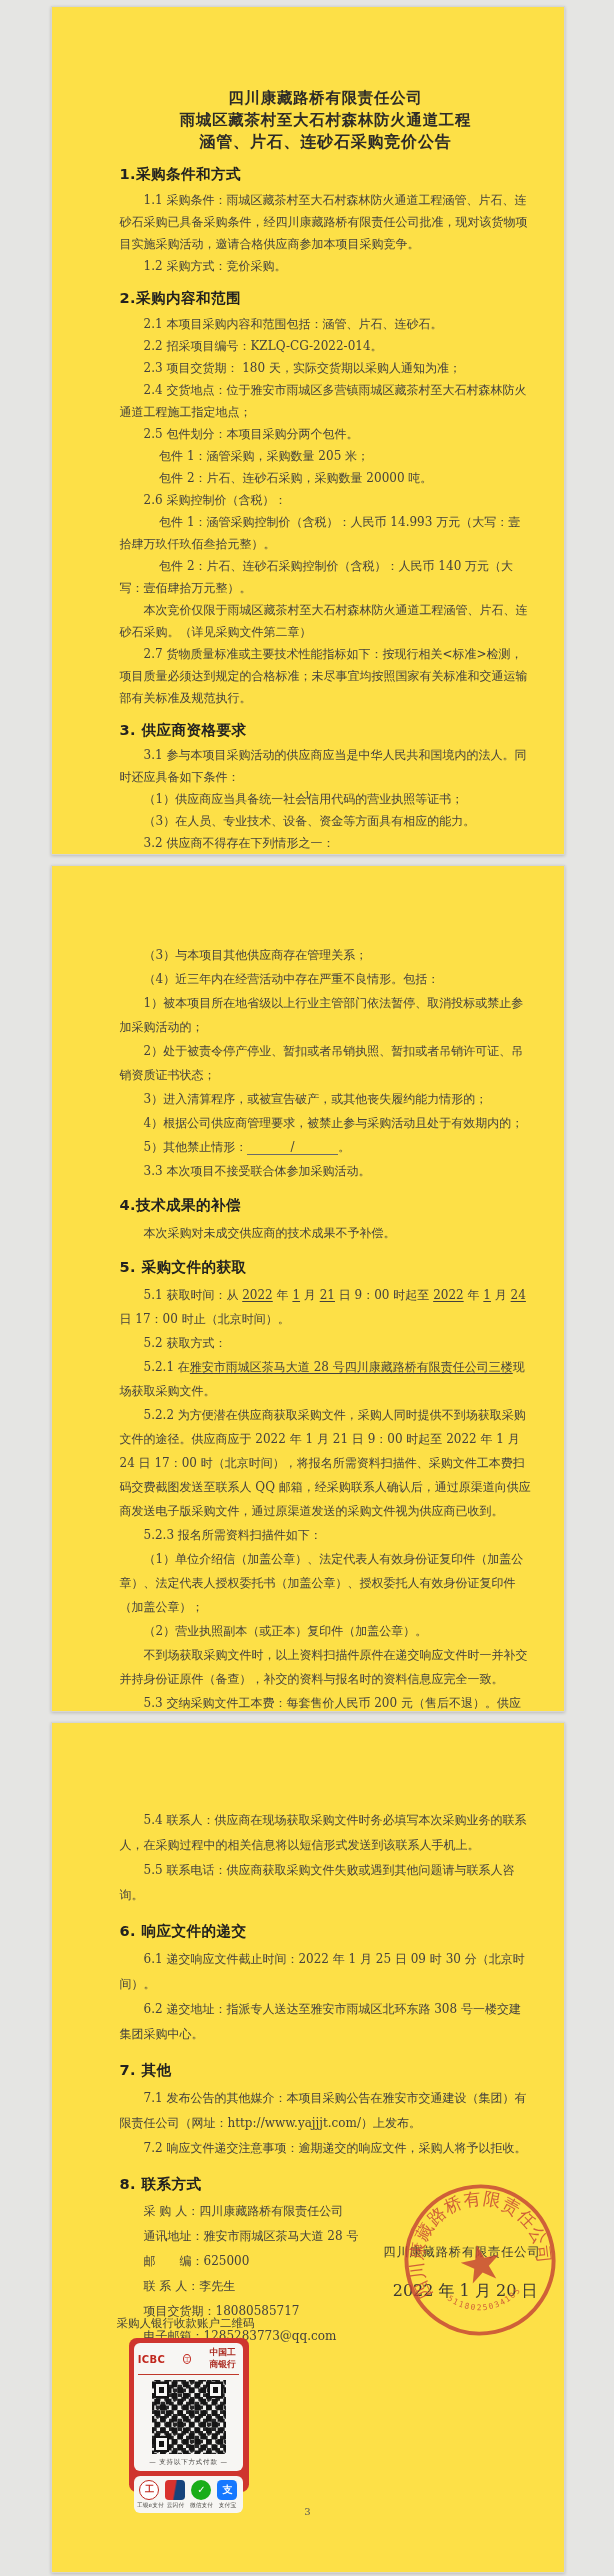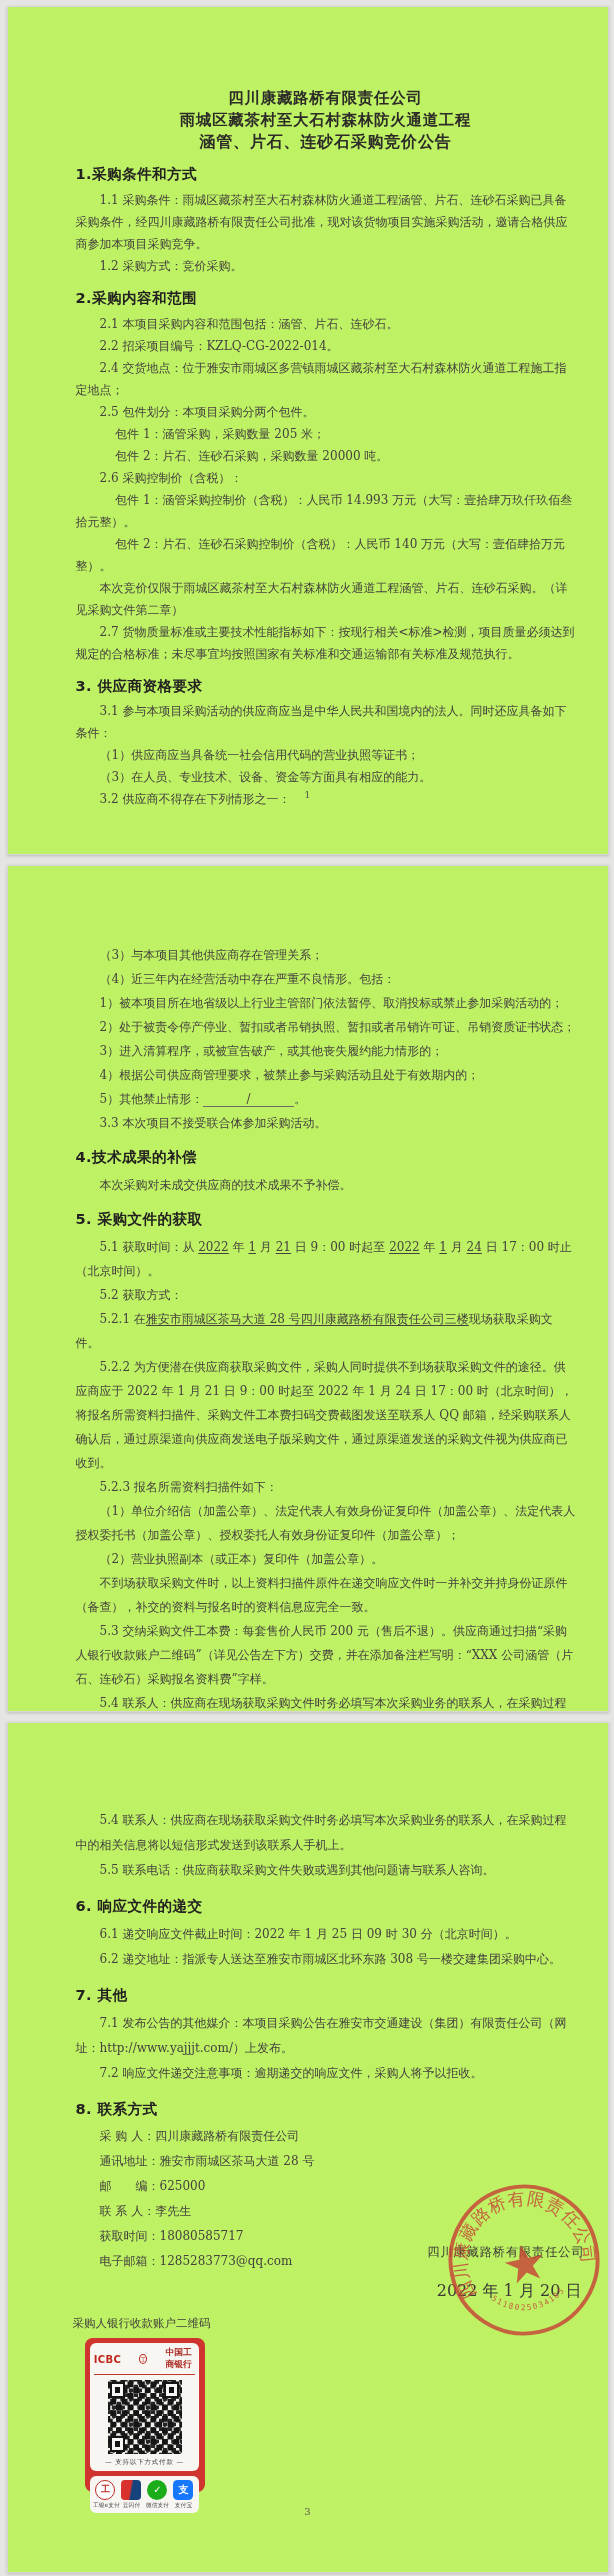--- a/index.html
+++ b/index.html
@@ -1,18 +1,18 @@
 <!DOCTYPE html>
 <html style="font-size:12.3px"><head>
 <meta charset="utf-8">
 <style>
   html, body { margin:0; padding:0; background:#e5e5e3; }
   body { width:615px; font-family:"DejaVu Serif","Liberation Serif",serif; }
   .page {
-    position:relative; width:602px; margin:0 auto 10px; background:#bef264;
+    position:relative; width:514px; margin:0 auto 10px; background:#fde047;
     border:0.8px solid #d6d6d3; box-sizing:border-box;
     box-shadow:0 0.8px 3.1px rgba(0,0,0,.18); overflow:hidden; color:#45423e;
   }
   .page1 { height:849px; margin-top:6.1px; }
   .page2 { height:847px; }
   .page3 { height:851px; }
   .content { margin:0 32px 0 68px; }
   .page1 .content { padding-top:80px; }
   .page2 .content { padding-top:77px; }
   .page3 .content { padding-top:85px; }
@@ -91,20 +91,21 @@
     <p class="t t2">雨城区藏茶村至大石村森林防火通道工程</p>
     <p class="t t3">涵管、片石、连砂石采购竞价公告</p>
 
     <p class="h">1.采购条件和方式</p>
     <p>1.1 采购条件：雨城区藏茶村至大石村森林防火通道工程涵管、片石、连砂石采购已具备采购条件，经四川康藏路桥有限责任公司批准，现对该货物项目实施采购活动，邀请合格供应商参加本项目采购竞争。</p>
     <p>1.2 采购方式：竞价采购。</p>
 
     <p class="h">2.采购内容和范围</p>
     <p>2.1 本项目采购内容和范围包括：涵管、片石、连砂石。</p>
     <p>2.2 招采项目编号：KZLQ-CG-2022-014。</p>
+    <p>2.3 项目交货期： 180 天，实际交货期以采购人通知为准；</p>
     <p>2.4 交货地点：位于雅安市雨城区多营镇雨城区藏茶村至大石村森林防火通道工程施工指定地点；</p>
     <p>2.5 包件划分：本项目采购分两个包件。</p>
     <p class="sub">包件 1：涵管采购，采购数量 205 米；</p>
     <p class="sub">包件 2：片石、连砂石采购，采购数量 20000 吨。</p>
     <p>2.6 采购控制价（含税）：</p>
     <p class="sub">包件 1：涵管采购控制价（含税）：人民币 14.993 万元（大写：壹拾肆万玖仟玖佰叁拾元整）。</p>
     <p class="sub">包件 2：片石、连砂石采购控制价（含税）：人民币 140 万元（大写：壹佰肆拾万元整）。</p>
     <p>本次竞价仅限于雨城区藏茶村至大石村森林防火通道工程涵管、片石、连砂石采购。（详见采购文件第二章）</p>
     <p>2.7 货物质量标准或主要技术性能指标如下：按现行相关&lt;标准&gt;检测，项目质量必须达到规定的合格标准；未尽事宜均按照国家有关标准和交通运输部有关标准及规范执行。</p>
 
@@ -157,21 +158,21 @@
 
     <p class="h">7. 其他</p>
     <p>7.1 发布公告的其他媒介：本项目采购公告在雅安市交通建设（集团）有限责任公司（网址：http://www.yajjjt.com/）上发布。</p>
     <p>7.2 响应文件递交注意事项：逾期递交的响应文件，采购人将予以拒收。</p>
 
     <p class="h">8. 联系方式</p>
     <p class="contact-line"><span>采 购 人：</span><span>四川康藏路桥有限责任公司</span></p>
     <p class="contact-line"><span>通讯地址：</span><span>雅安市雨城区茶马大道 28 号</span></p>
     <p class="contact-line"><span>邮　　编：</span><span>625000</span></p>
     <p class="contact-line"><span>联 系 人：</span><span>李先生</span></p>
-    <p class="contact-line"><span>获取时间：</span><span>18080585717</span></p>
+    <p class="contact-line"><span>项目交货期：</span><span>18080585717</span></p>
     <p class="contact-line"><span>电子邮箱：</span><span>1285283773@qq.com</span></p>
   </div>
 
   <div class="sign-block">
     <div class="sign-company">四川康藏路桥有限责任公司</div>
     <div class="sign-date">2022 年 1 月 20 日</div>
   </div>
 
   <svg class="seal" viewBox="0 0 200 200">
     <circle cx="100" cy="100" r="93" fill="none" stroke="currentColor" stroke-width="5"></circle>

